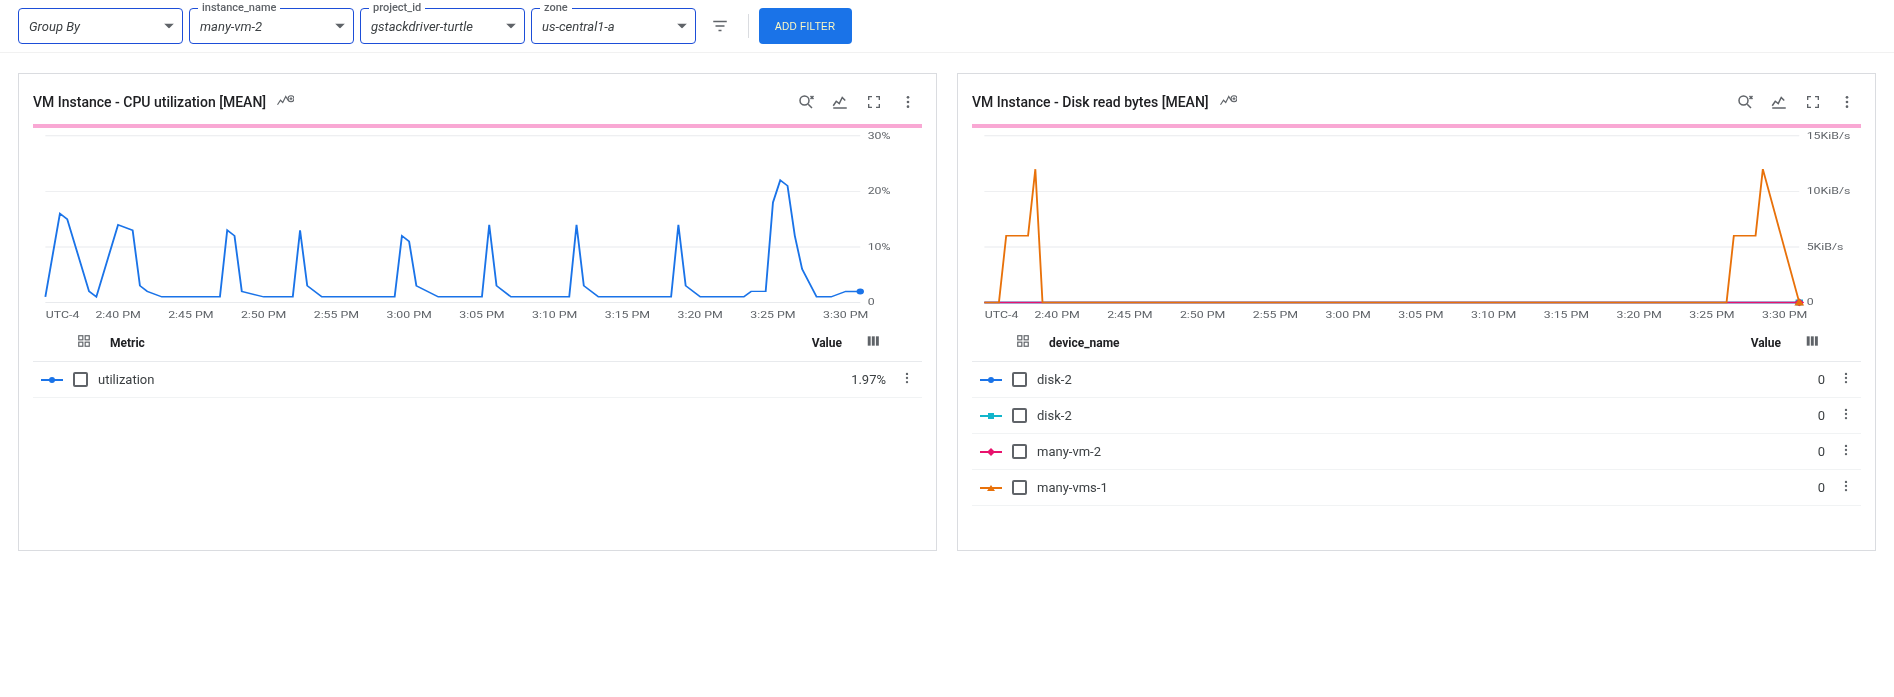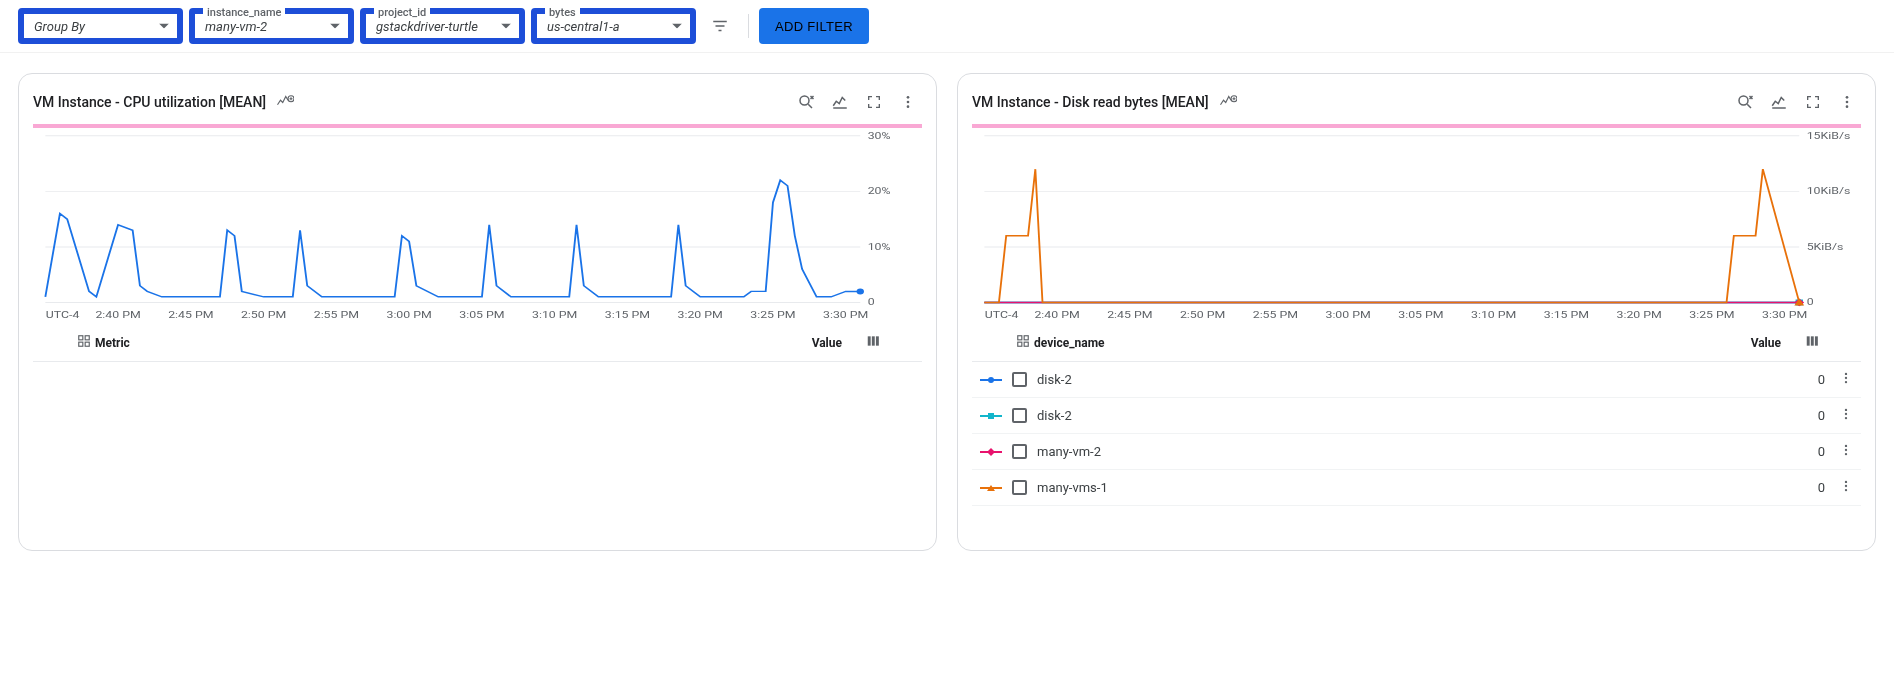--- a/index.html
+++ b/index.html
@@ -1,49 +1,49 @@
 <!DOCTYPE html>
 <html><head>
 <meta charset="utf-8">
 <style>
   * { box-sizing: border-box; margin: 0; padding: 0; }
   body { font-family: 'Google Sans', Roboto, Arial, sans-serif; font-size: 13px; color: #3c4043; background: #fff; }
   
   
   .filter-bar { display: flex; align-items: center; gap: 6px; padding: 8px 18px; border-bottom: 1px solid #f1f1f1; }
-  .filter-select { position: relative; border: 6px solid #1d4ed8; border-radius: 4px; height: 36px; display: flex; align-items: center; padding: 0 30px 0 10px; min-width: 165px; cursor: pointer; background: #fff; }
+  .filter-select { position: relative; border: 1px solid #1d4ed8; border-radius: 4px; height: 36px; display: flex; align-items: center; padding: 0 30px 0 10px; min-width: 165px; cursor: pointer; background: #fff; }
   .filter-select.group { color: #5f6368; }
   .filter-label { position: absolute; top: -8px; left: 8px; background: #fff; padding: 0 4px; font-size: 11px; color: #5f6368; font-weight: 500; }
   .filter-value { font-size: 13px; color: #3c4043; font-style: italic; }
   .filter-caret { position: absolute; right: 8px; top: 50%; transform: translateY(-50%); }
   .filter-caret svg { width: 10px; height: 5px; display: block; }
   .icon-btn { width: 36px; height: 36px; display: flex; align-items: center; justify-content: center; cursor: pointer; color: #5f6368; border-radius: 50%; }
   .vdiv { width: 1px; height: 24px; background: #dadce0; margin: 0 4px; }
-  .add-filter-btn { background: #1a73e8; color: #000000; font-weight: 500; font-size: 13px; padding: 0 16px; height: 36px; border: none; border-radius: 4px; cursor: pointer; letter-spacing: .3px; }
+  .add-filter-btn { background: #1a73e8; color: #fef9c3; font-weight: 500; font-size: 10px; padding: 0 16px; height: 36px; border: none; border-radius: 4px; cursor: pointer; letter-spacing: .3px; }
   
   
   .cards { display: flex; gap: 20px; padding: 20px 18px; }
-  .card { flex: 1; border: 1px solid #dadce0; border-radius: 14px; padding: 14px 14px 10px; background: #fff; min-height: 478px; }
+  .card { flex: 1; border: 1px solid #dadce0; border-radius: 0; padding: 14px 14px 10px; background: #fff; min-height: 478px; }
   .card-header { display: flex; align-items: center; justify-content: space-between; margin-bottom: 8px; }
   .card-title-wrap { display: flex; align-items: center; gap: 10px; }
   .card-title { font-size: 14px; font-weight: 500; color: #202124; }
   .card-tools { display: flex; align-items: center; gap: 6px; }
   .tool { width: 28px; height: 28px; display: flex; align-items: center; justify-content: center; cursor: pointer; color: #5f6368; border-radius: 50%; }
   
   
   .chart-box { position: relative; height: 200px; border-top: 4px solid #f9a8d4; }
   .chart-svg { width: 100%; height: 100%; }
   .grid-line { stroke: #e8eaed; stroke-width: 1; }
   .series-line { fill: none; stroke-width: 1.5; }
   .ylabel { font-size: 10px; fill: #5f6368; }
   .xlabel { font-size: 10px; fill: #5f6368; text-anchor: middle; }
   
   
   .legend-head { display: flex; align-items: center; justify-content: space-between; padding: 10px 42px 10px 44px; border-bottom: 1px solid #e8eaed; font-size: 12px; font-weight: 700; color: #202124; }
-  .legend-head-metric { display: flex; align-items: center; gap: 4px; }
+  .legend-head-metric { display: flex; align-items: center; gap: 19px; }
   .breakdown-icon { color: #5f6368; }
   .legend-head-value { display: flex; align-items: center; gap: 24px; }
   .columns-icon { color: #5f6368; }
   .legend-row { display: flex; align-items: center; justify-content: space-between; padding: 9px 8px 9px 8px; border-bottom: 1px solid #f1f3f4; }
   .legend-row-left { display: flex; align-items: center; gap: 10px; }
   .legend-marker { width: 22px; display: flex; align-items: center; justify-content: center; }
   .legend-cb { width: 15px; height: 15px; border: 2px solid #5f6368; border-radius: 2px; }
   .legend-name { font-size: 13px; color: #3c4043; }
   .legend-row-right { display: flex; align-items: center; gap: 14px; }
   .legend-value { font-size: 13px; color: #3c4043; }
@@ -72,21 +72,21 @@
   <div class="filter-select">
     <span class="filter-label">project_id</span>
     <span class="filter-value">gstackdriver-turtle</span>
     <span class="filter-caret">
         <svg viewBox="0 0 10 5">
           <path d="M0 0l5 5 5-5z" fill="#5f6368"></path>
         </svg>
       </span>
   </div>
   <div class="filter-select">
-    <span class="filter-label">bytes</span>
+    <span class="filter-label">zone</span>
     <span class="filter-value">us-central1-a</span>
     <span class="filter-caret">
         <svg viewBox="0 0 10 5">
           <path d="M0 0l5 5 5-5z" fill="#5f6368"></path>
         </svg>
       </span>
   </div>
   <div class="icon-btn">
     <svg width="18" height="18" viewBox="0 0 24 24">
         <path fill="#5f6368" d="M3 5h18v2H3zm3 6h12v2H6zm4 6h4v2h-4z"></path>
@@ -173,20 +173,40 @@
     </div>
     <div class="legend-head-value">
       <span>Value</span>
       <span class="columns-icon"><svg width="14" height="14" viewBox="0 0 24 24" fill="#5f6368">
               <rect x="3" y="4" width="5" height="16"></rect>
               <rect x="10" y="4" width="5" height="16"></rect>
               <rect x="17" y="4" width="5" height="16"></rect>
             </svg></span>
     </div>
   </div>
+      <div class="legend-row">
+      <div class="legend-row-left">
+        <span class="legend-marker">
+            <svg width="22" height="10">
+              <line x1="0" y1="5" x2="22" y2="5" stroke="#1a73e8" stroke-width="2"></line>
+              <circle cx="11" cy="5" r="3" fill="#1a73e8"></circle>
+            </svg>
+          </span>
+        <span class="legend-cb"></span>
+        <span class="legend-name">utilization</span>
+      </div>
+      <div class="legend-row-right">
+        <span class="legend-value">1.97%</span>
+        <span><svg width="14" height="14" viewBox="0 0 24 24" fill="#5f6368">
+              <circle cx="12" cy="5" r="2"></circle>
+              <circle cx="12" cy="12" r="2"></circle>
+              <circle cx="12" cy="19" r="2"></circle>
+            </svg></span>
+      </div>
+    </div>
     </div>
   <div class="card">
       <div class="card-header">
     <div class="card-title-wrap">
       <span class="card-title">VM Instance - Disk read bytes [MEAN]</span>
       <span><svg width="18" height="14" viewBox="0 0 24 18" fill="none" stroke="#5f6368" stroke-width="1.5">
               <path d="M2 14l4-6 3 3 4-8 3 5"></path>
               <circle cx="20" cy="6" r="4"></circle>
               <line x1="18" y1="6" x2="22" y2="6"></line>
               <line x1="20" y1="4" x2="20" y2="8"></line>

